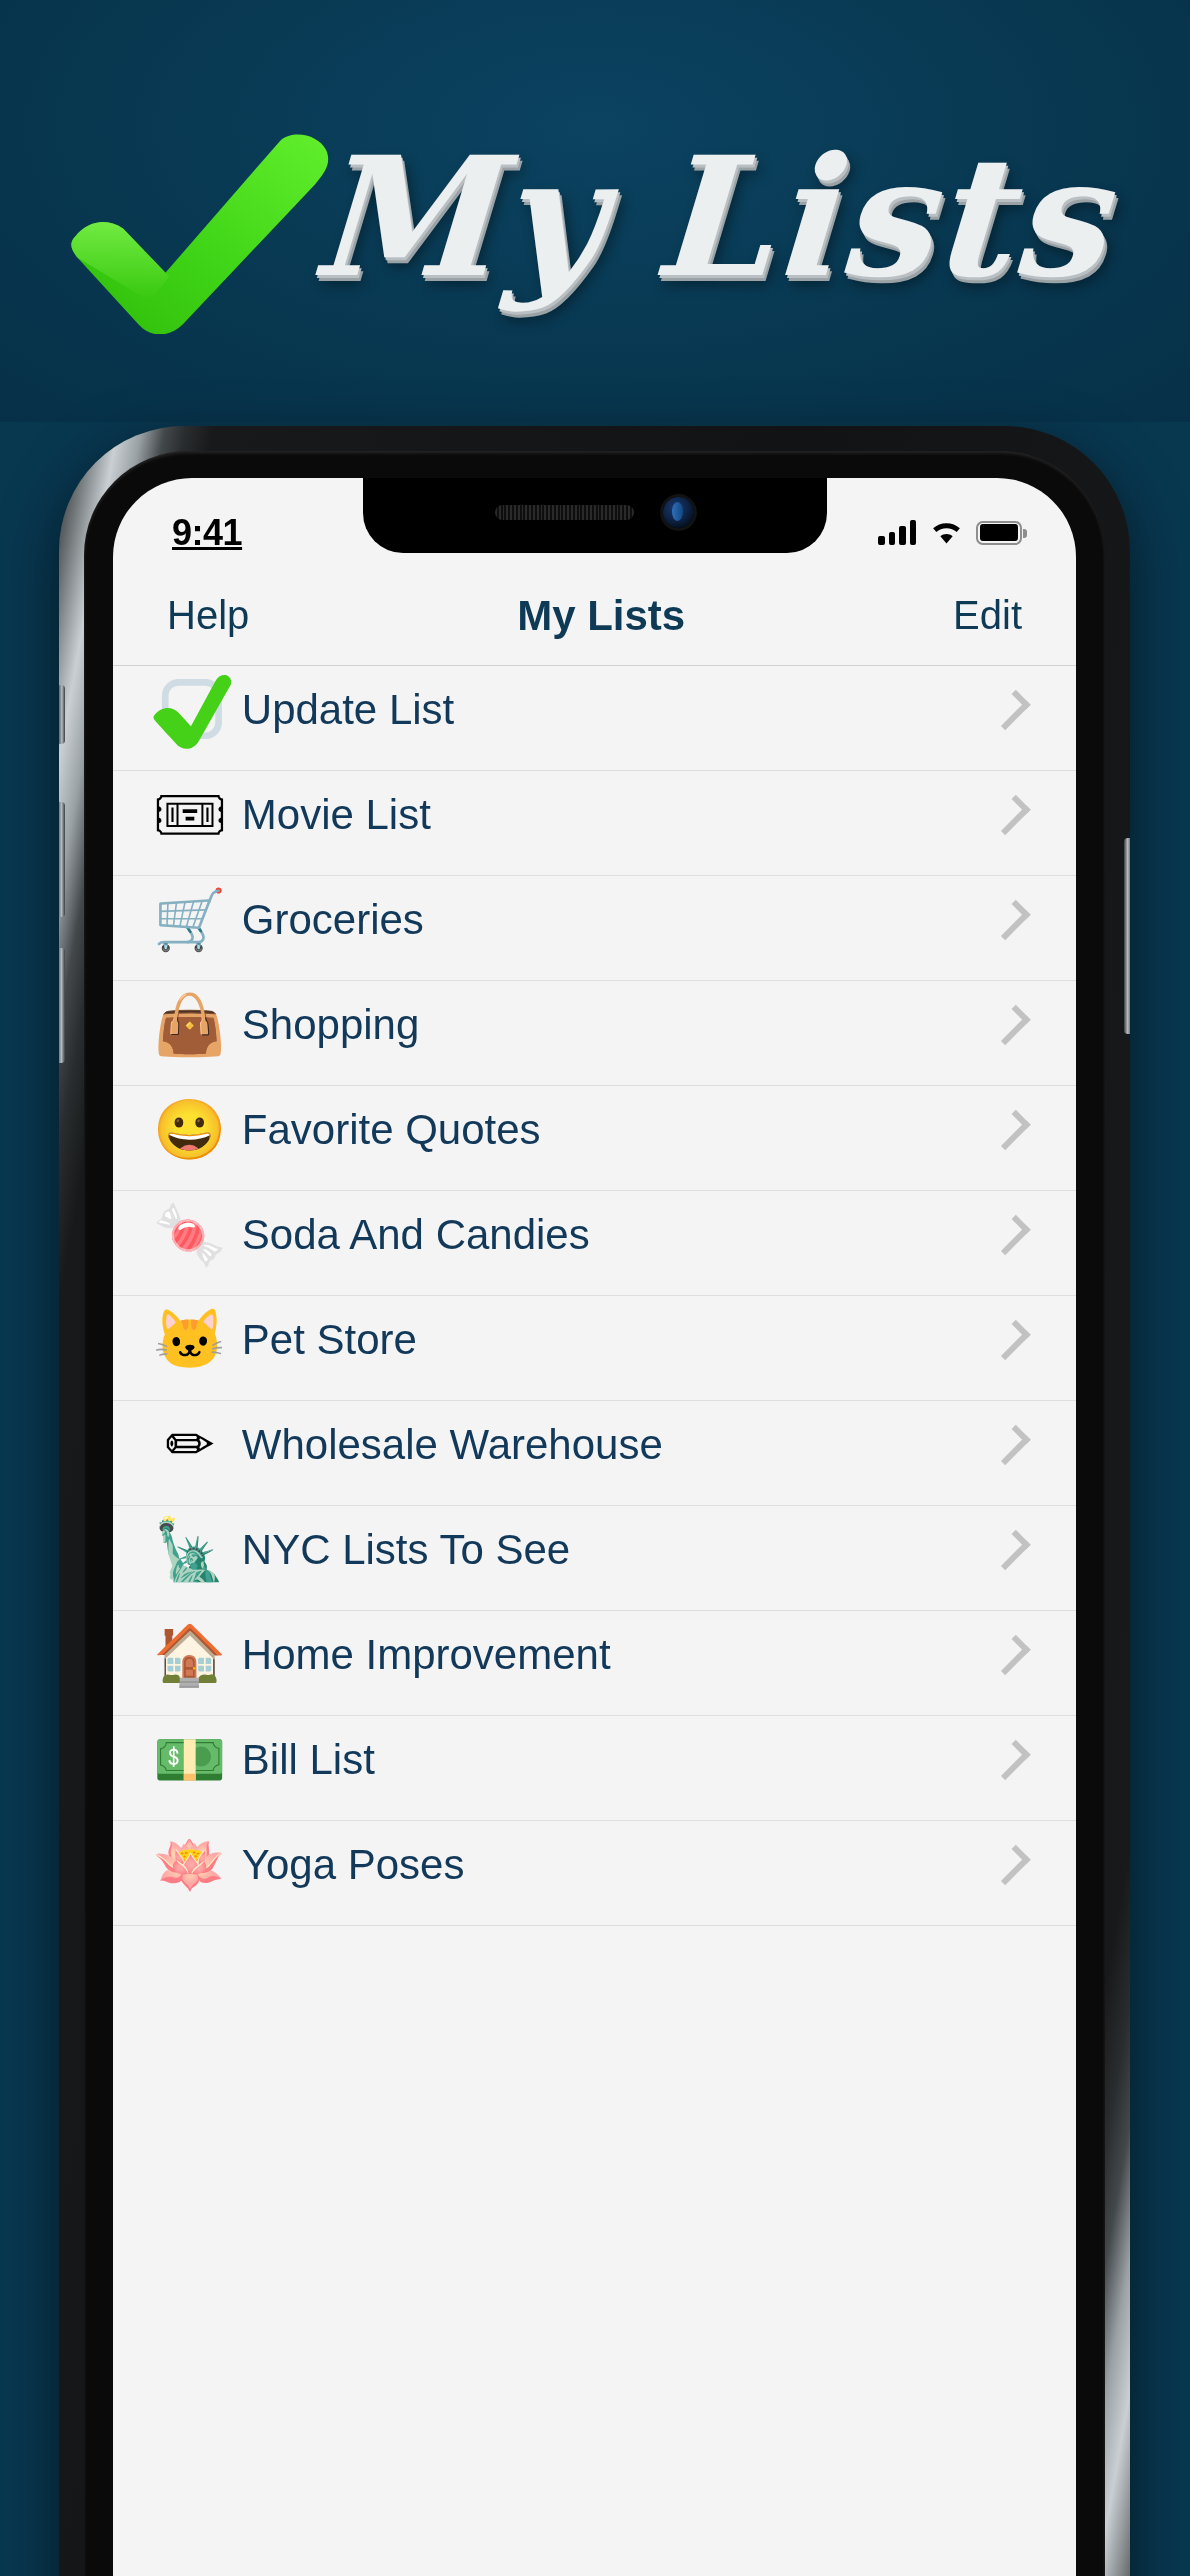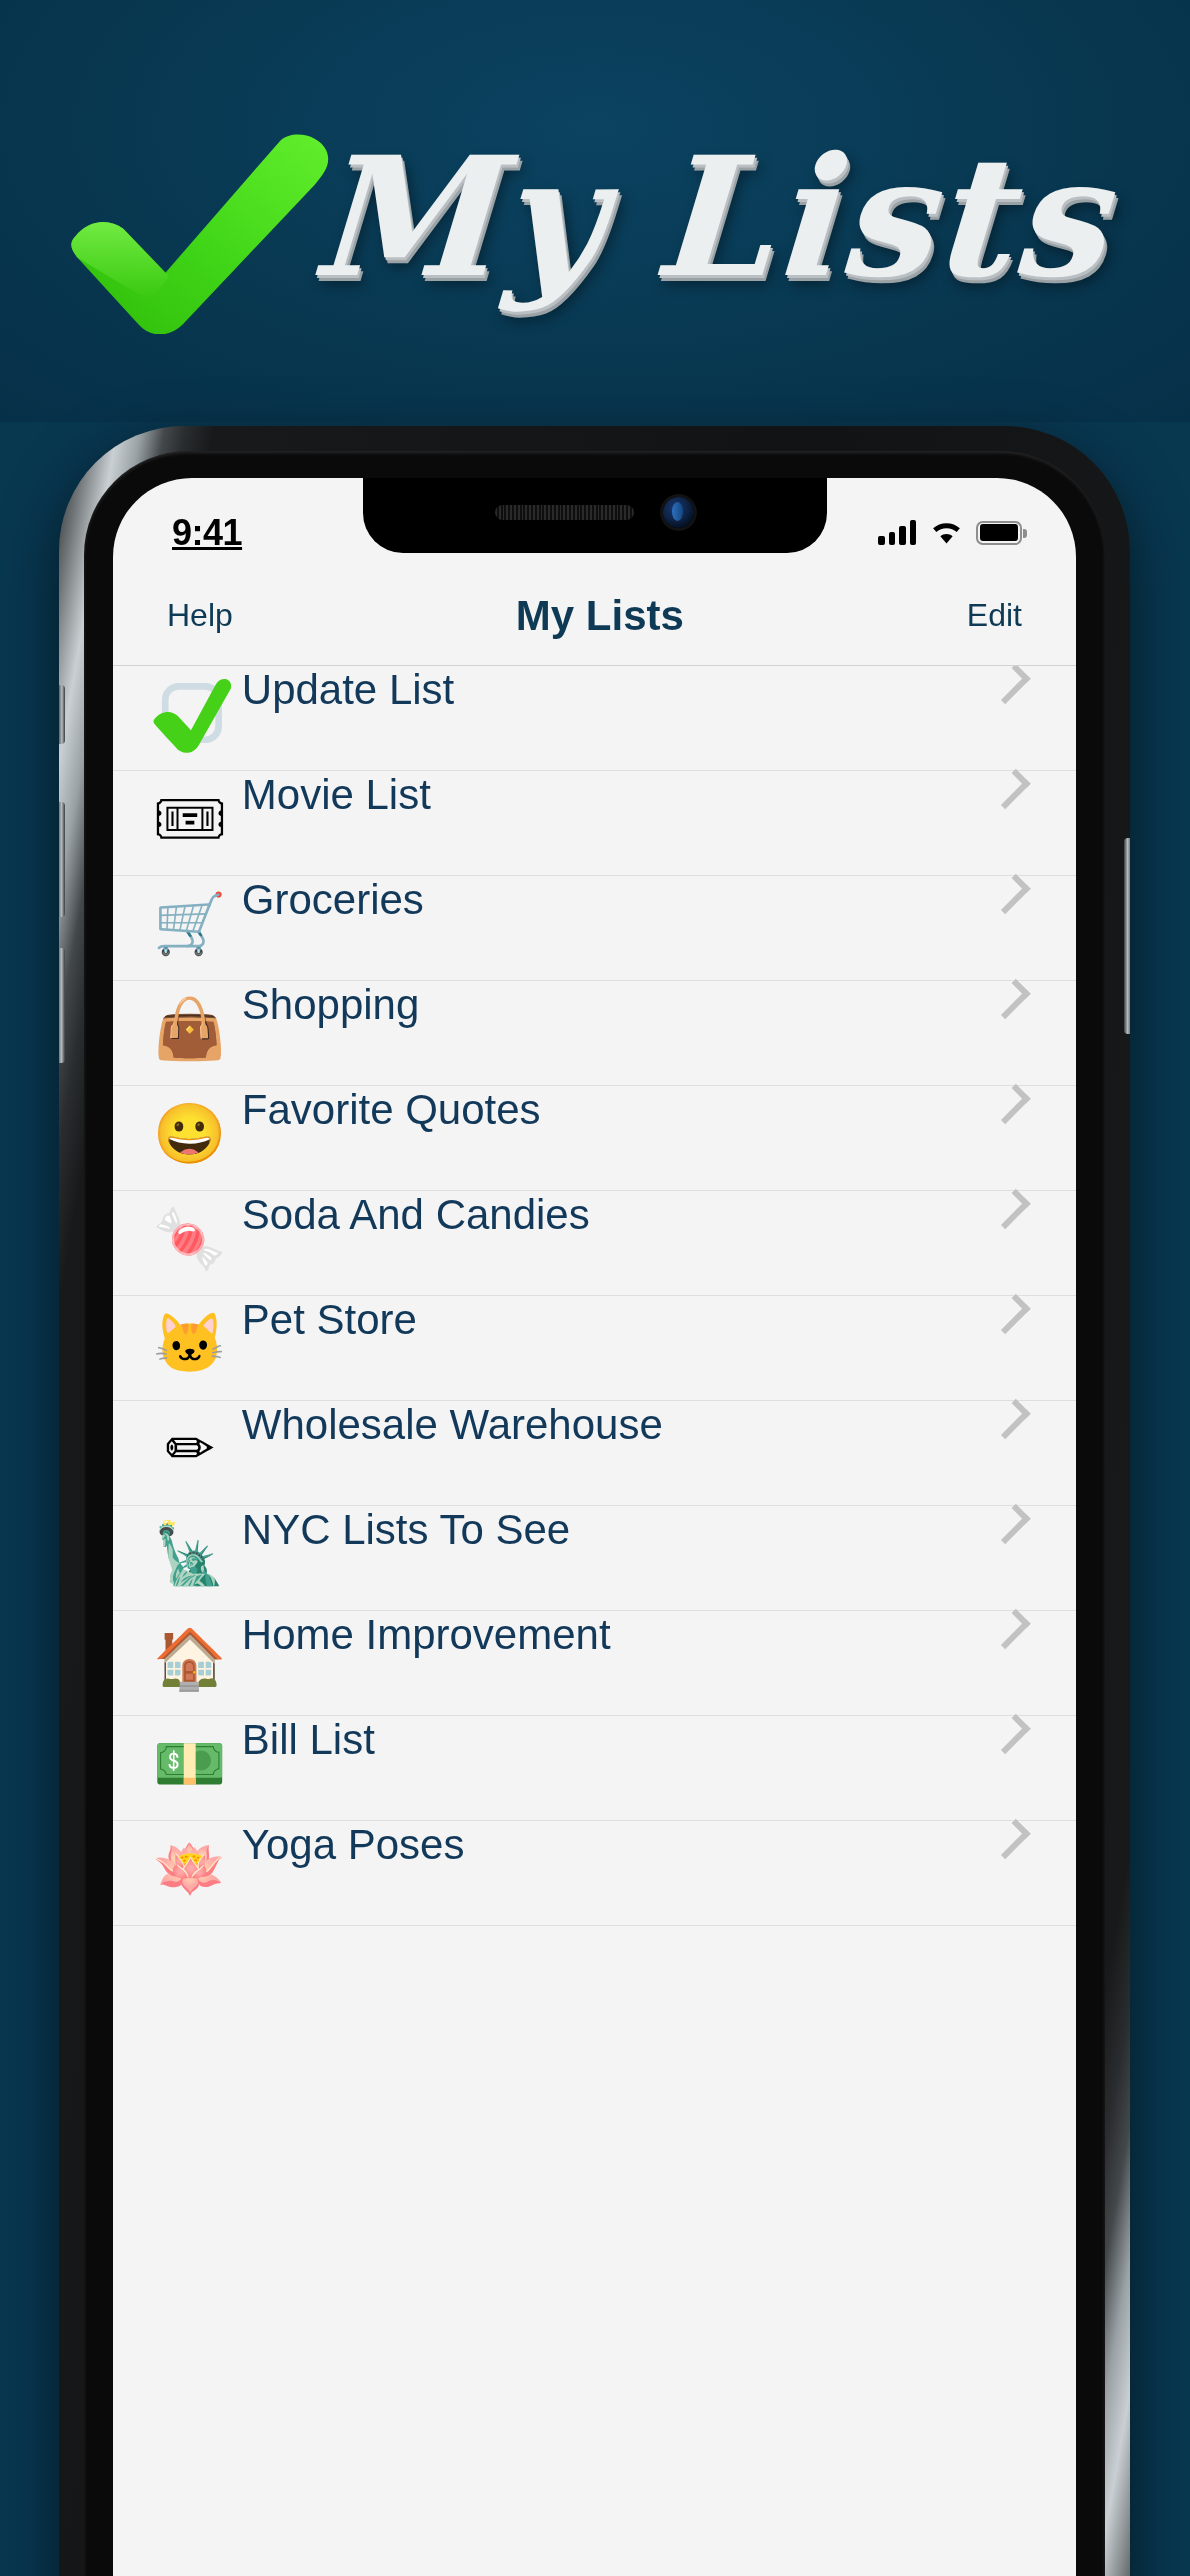--- a/index.html
+++ b/index.html
@@ -186,21 +186,21 @@
   .navbar {
     position: absolute; top: 88px; left: 0; right: 0;
     height: 100px;
     background: #f4f4f4;
     border-bottom: 1px solid #d2d2d2;
     display: flex; align-items: center;
     padding: 0 54px;
     z-index: 4;
   }
   .nav-btn {
-    font-size: 32px;
+    font-size: 40px;
     color: #0f3a56;
     font-family: "Liberation Sans", sans-serif;
     cursor: pointer;
     flex: 0 0 auto;
   }
   .nav-title {
     flex: 1 1 auto;
     text-align: center;
     font-size: 42px;
     font-weight: bold;
@@ -209,21 +209,21 @@
 
   
   .list {
     position: absolute;
     top: 188px; left: 0; right: 0; bottom: 142px;
     background: #f4f4f4;
     overflow: hidden;
   }
   .row {
     height: 105px;
-    display: flex; align-items: flex-start;
+    display: flex; align-items: center;
     padding: 0 40px 16px 29px;
     border-bottom: 1px solid #dedede;
     cursor: pointer;
     background: #f4f4f4;
   }
   .row-ic {
     width: 96px; flex: 0 0 auto;
     font-size: 59px;
     line-height: 1;
     text-align: center;

